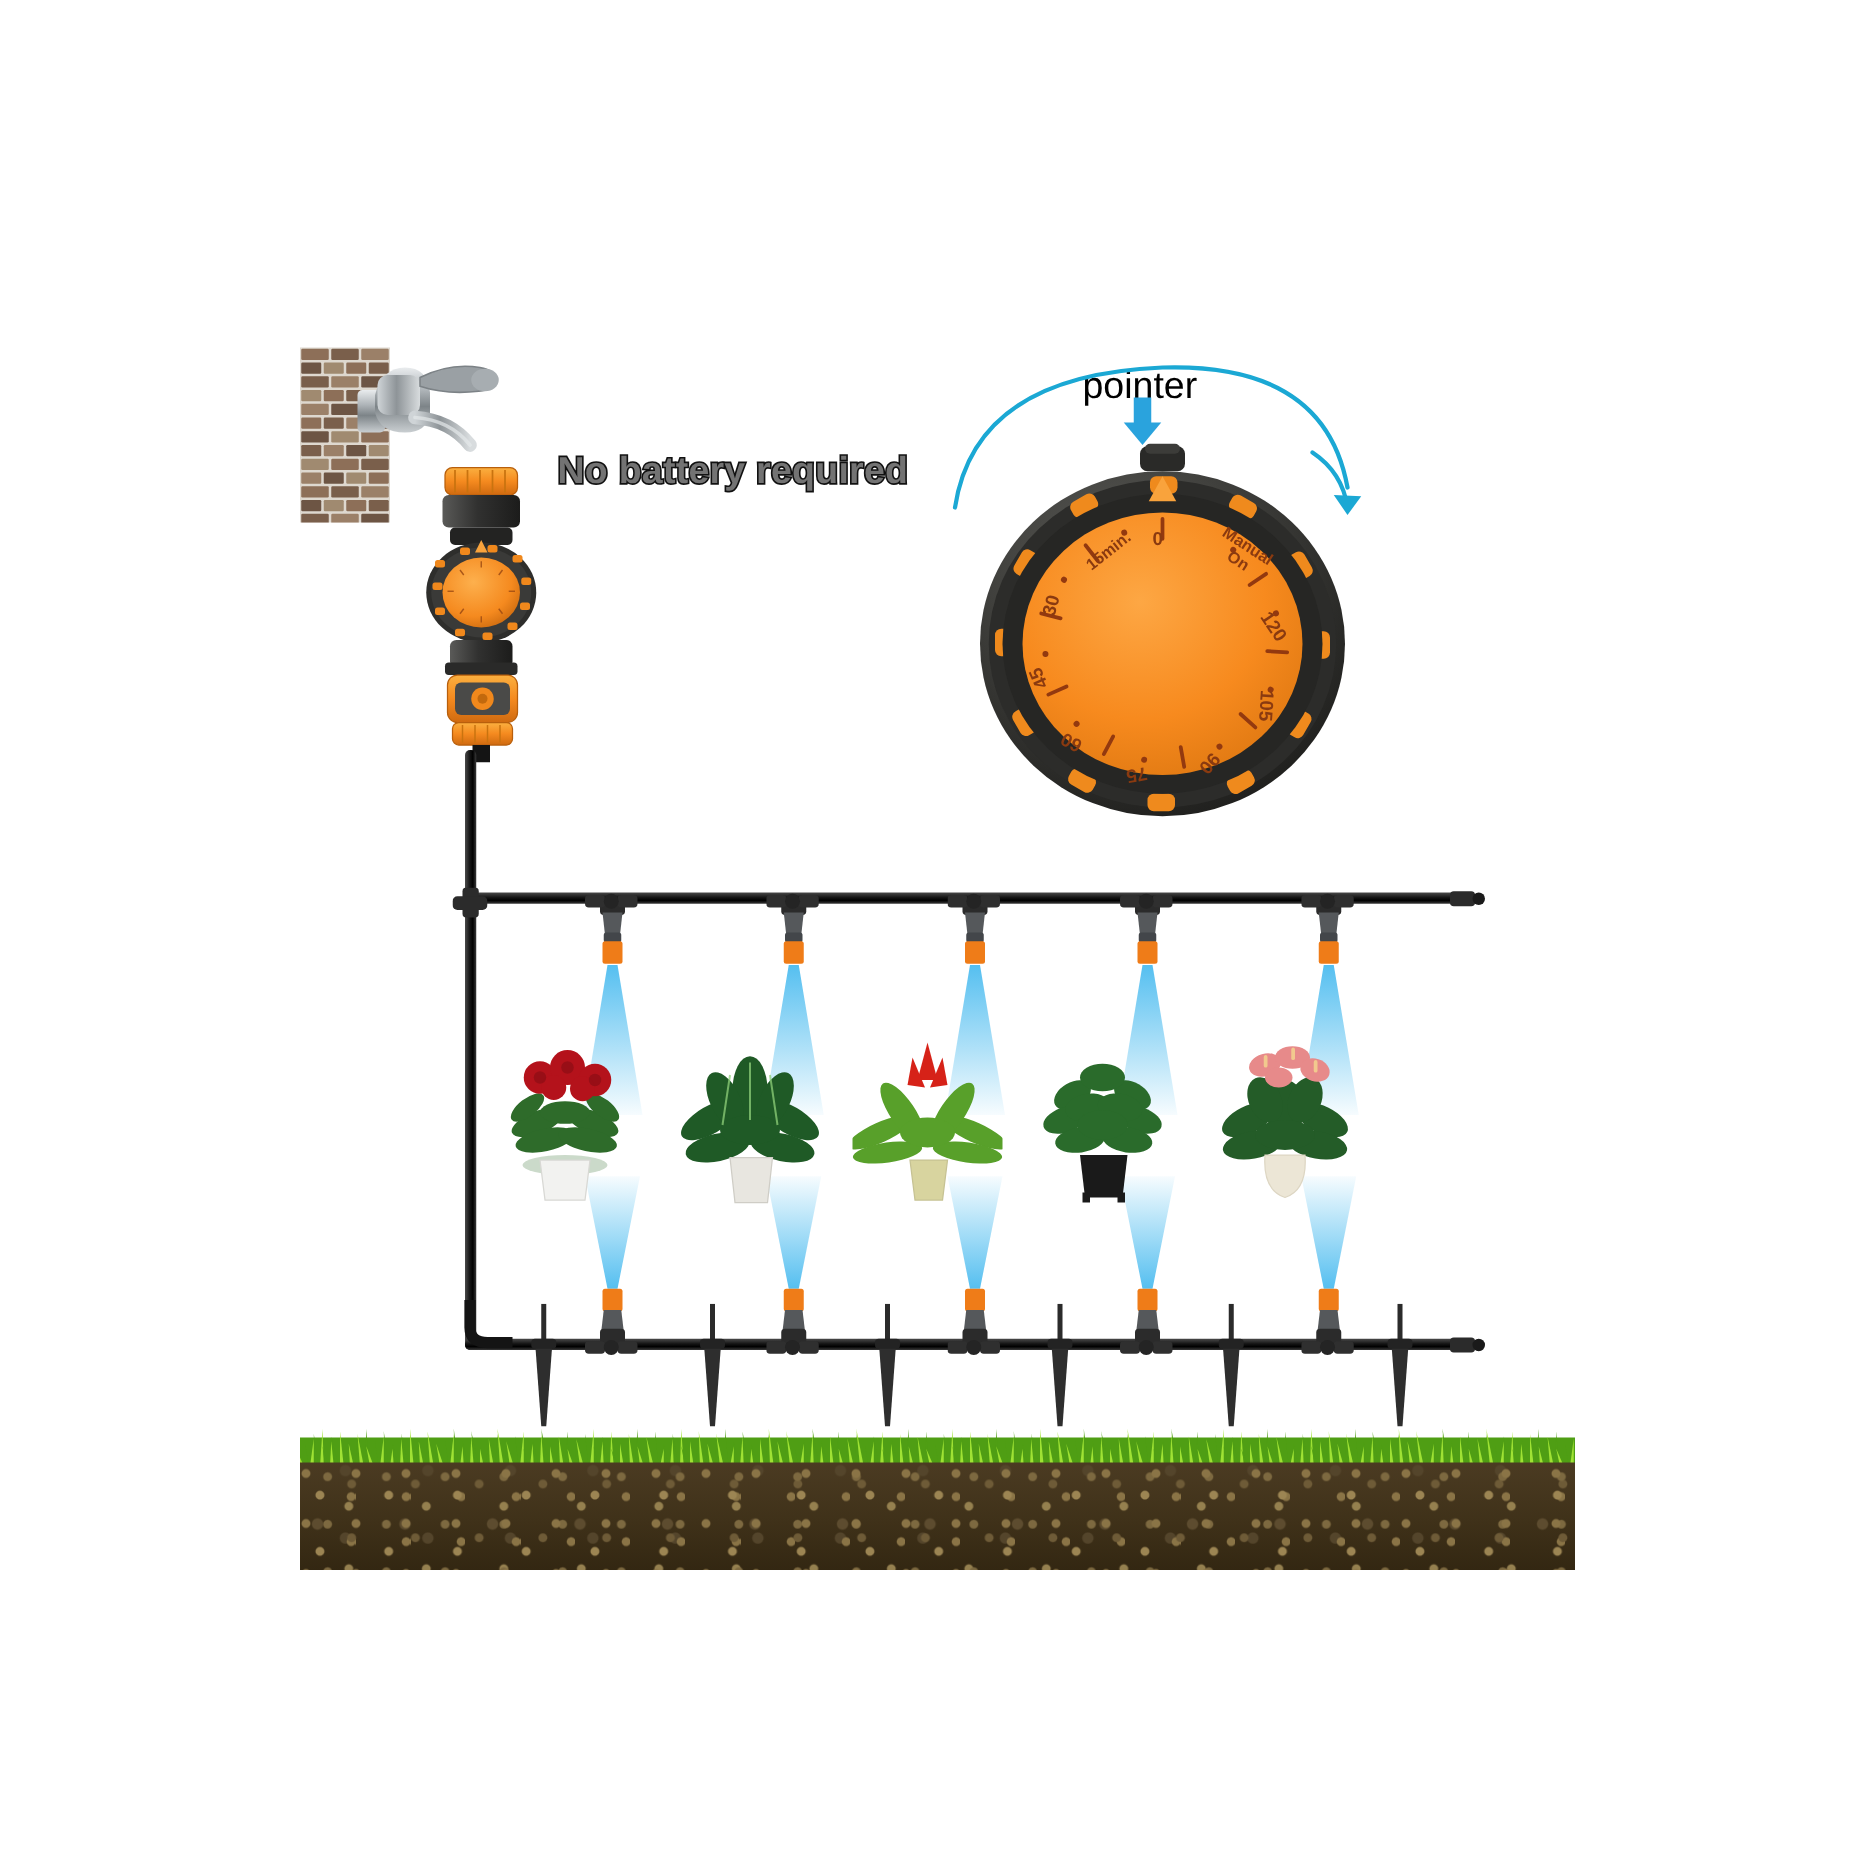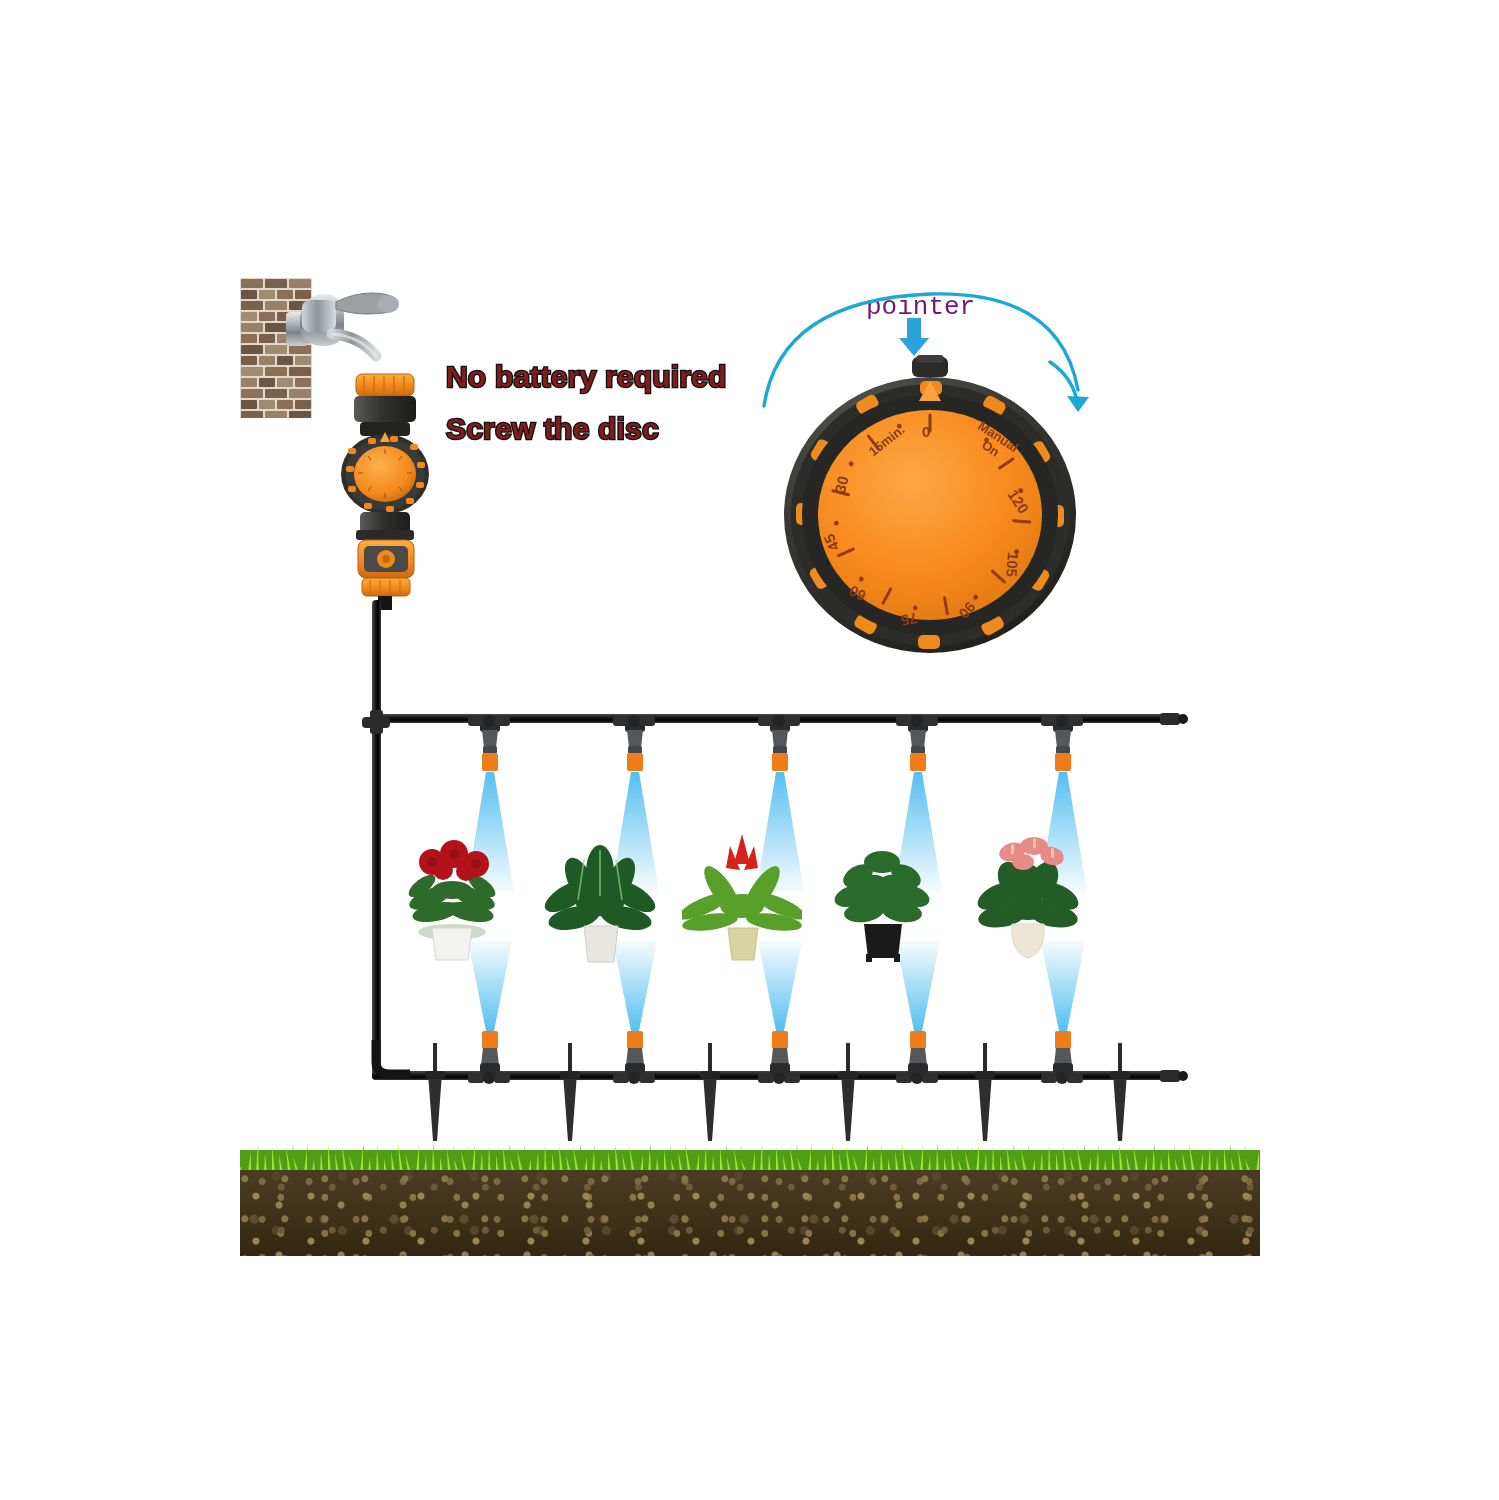--- a/index.html
+++ b/index.html
@@ -4,21 +4,21 @@
 <title>Irrigation Timer Infographic</title>
 <style>
   html,body{margin:0;padding:0;background:#ffffff;}
   body{width:1499px;height:1500px;overflow:hidden;font-family:"Liberation Sans",sans-serif;}
   #stage{position:relative;width:1499px;height:1500px;background:#ffffff;}
 
   
   .feature-list{position:absolute;left:446px;top:362px;width:330px;}
   .feature-line{
     font-family:"Liberation Sans",sans-serif;
-    font-size:30px;font-weight:bold;color:#7f1d1d;
+    font-size:30px;font-weight:bold;color:#737373;
     letter-spacing:.2px;line-height:1.0;margin-bottom:22px;white-space:nowrap;
     -webkit-text-stroke:2.6px #111111;
     paint-order:stroke fill;
     text-shadow:0 0 0 #111;
   }
 
   
   .brick-wall{position:absolute;left:240px;top:278px;width:72px;height:140px;overflow:hidden;}
   .brick-row{height:11px;display:flex;}
   .brick{height:9px;margin:1px;border-radius:1px;flex:1;}
@@ -34,22 +34,22 @@
   .dial-svg{position:absolute;left:0;top:0;}
   .dial-label{
     position:absolute;font-family:"Liberation Sans",sans-serif;
     color:#8a3a10;font-size:15px;font-weight:600;
     transform-origin:50% 50%;white-space:nowrap;
   }
   .dial-label.small{font-size:13px;}
   .dial-label.manual{font-size:13px;line-height:1.05;text-align:center;}
 
   
-  .pointer-text{position:absolute;left:866px;top:292px;font-size:26px;color:#701a75;
-    font-family:Liberation Mono, monospace;}
+  .pointer-text{position:absolute;left:866px;top:292px;font-size:30px;color:#000000;
+    font-family:Liberation Sans, sans-serif;}
 
   
   .tube{position:absolute;background:#1c1c1c;}
   .tube-h{height:9px;border-radius:4px;
     background:linear-gradient(#4a4a4a 0%,#141414 45%,#000 70%,#3a3a3a 100%);}
   .tube-v{width:9px;border-radius:4px;
     background:linear-gradient(90deg,#4a4a4a 0%,#141414 45%,#000 70%,#3a3a3a 100%);}
 
   
   .grass{position:absolute;left:240px;top:1128px;width:1020px;height:45px;}
@@ -69,21 +69,20 @@
   
   .plant{position:absolute;}
 </style>
 </head>
 <body>
 
 <div id="stage">
 
   <div class="feature-list">
     <div class="feature-line">No battery required</div>
-    <div class="feature-line">Screw the disc</div>
   </div>
 
   <div class="brick-wall" id="brickwall" style="background: rgb(222, 216, 207);">
       <div class="brick-row">
         <div class="brick" style="background: rgb(141, 111, 88);"></div>
         <div class="brick" style="background: rgb(122, 95, 75);"></div>
         <div class="brick" style="background: rgb(155, 128, 104);"></div>
       </div>
       <div class="brick-row">
         <div class="brick" style="background: rgb(109, 85, 68);"></div>

